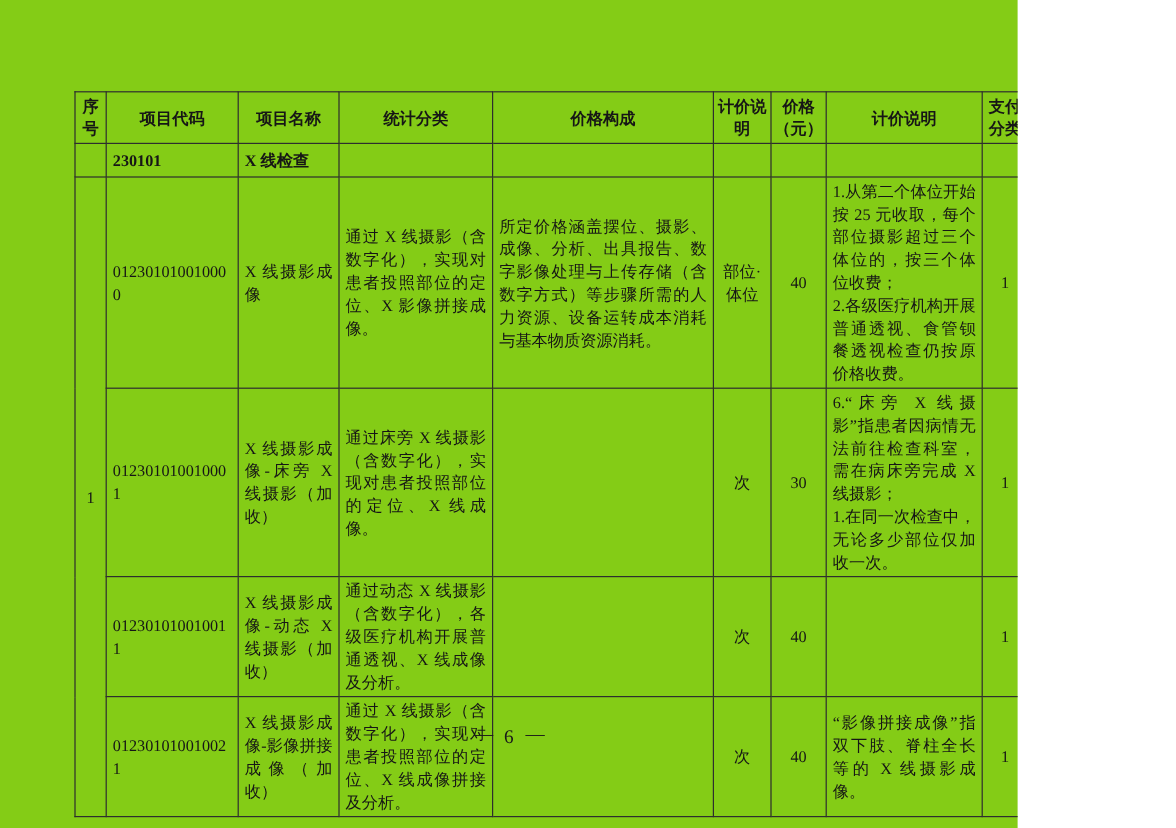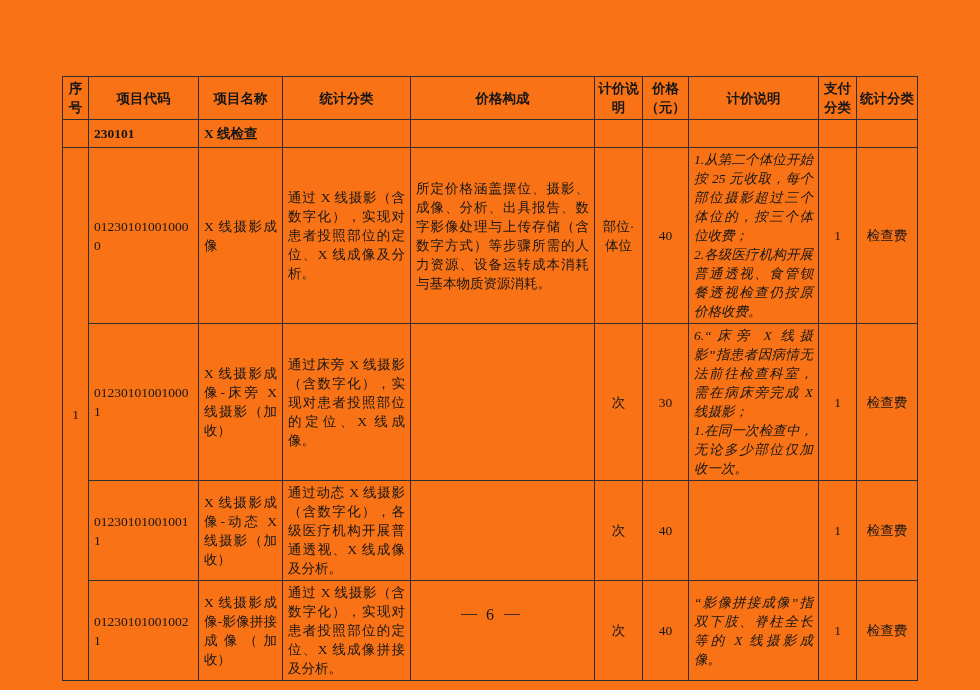--- a/index.html
+++ b/index.html
@@ -1,19 +1,19 @@
 <!DOCTYPE html>
 <html><head>
 <meta charset="utf-8">
 <style>
   html,body{margin:0;padding:0;background:#ffffff;}
   .page{
     position:relative;
-    width:980px;height:690px;
-    background:#f97316;
+    width:848px;height:690px;
+    background:#84cc16;
     font-family:"Liberation Serif","DejaVu Serif",serif;
     color:#161616;
     overflow:hidden;
   }
   table.price-table{
     position:absolute;left:62px;top:76px;
     width:855px;
     border-collapse:collapse;
     table-layout:fixed;
   }
@@ -34,21 +34,21 @@
   thead tr{height:42px;}
   tr.row-cat{height:28px;}
   tr.row-1{height:150px;}
   tr.row-2{height:130px;}
   tr.row-3{height:72px;}
   tr.row-4{height:94px;}
   .bold{font-weight:bold;}
   .center{text-align:center;}
   .justify{text-align:justify;}
   .seq{text-align:center;padding:2px 2px;}
-  .note div{text-align:justify;font-style:italic;}
+  .note div{text-align:justify;}
   .footer{
     position:absolute;left:0;top:606px;width:100%;
     text-align:center;font-size:16px;color:#1a1a1a;
   }
   .footer .dash{display:inline-block;margin:0 10px;position:relative;top:-2px;letter-spacing:-1px;}
 </style>
 </head>
 <body>
 
 <div class="page">
@@ -91,21 +91,21 @@
         <td></td>
         <td></td>
         <td></td>
         <td></td>
       </tr>
 
       <tr class="row-1">
         <td class="seq" rowspan="4">1</td>
         <td>012301010010000</td>
         <td class="justify">X 线摄影成像</td>
-        <td class="justify">通过 X 线摄影（含数字化），实现对患者投照部位的定位、X 线成像及分析。</td>
+        <td class="justify">通过 X 线摄影（含数字化），实现对患者投照部位的定位、X 影像拼接成像。</td>
         <td class="justify">所定价格涵盖摆位、摄影、成像、分析、出具报告、数字影像处理与上传存储（含数字方式）等步骤所需的人力资源、设备运转成本消耗与基本物质资源消耗。</td>
         <td class="center">
           <div>部位·</div>
           <div>体位</div>
         </td>
         <td class="center">40</td>
         <td class="note">
           <div>1.从第二个体位开始按 25 元收取，每个部位摄影超过三个体位的，按三个体位收费；</div>
           <div>2.各级医疗机构开展普通透视、食管钡餐透视检查仍按原价格收费。</div>
         </td>

